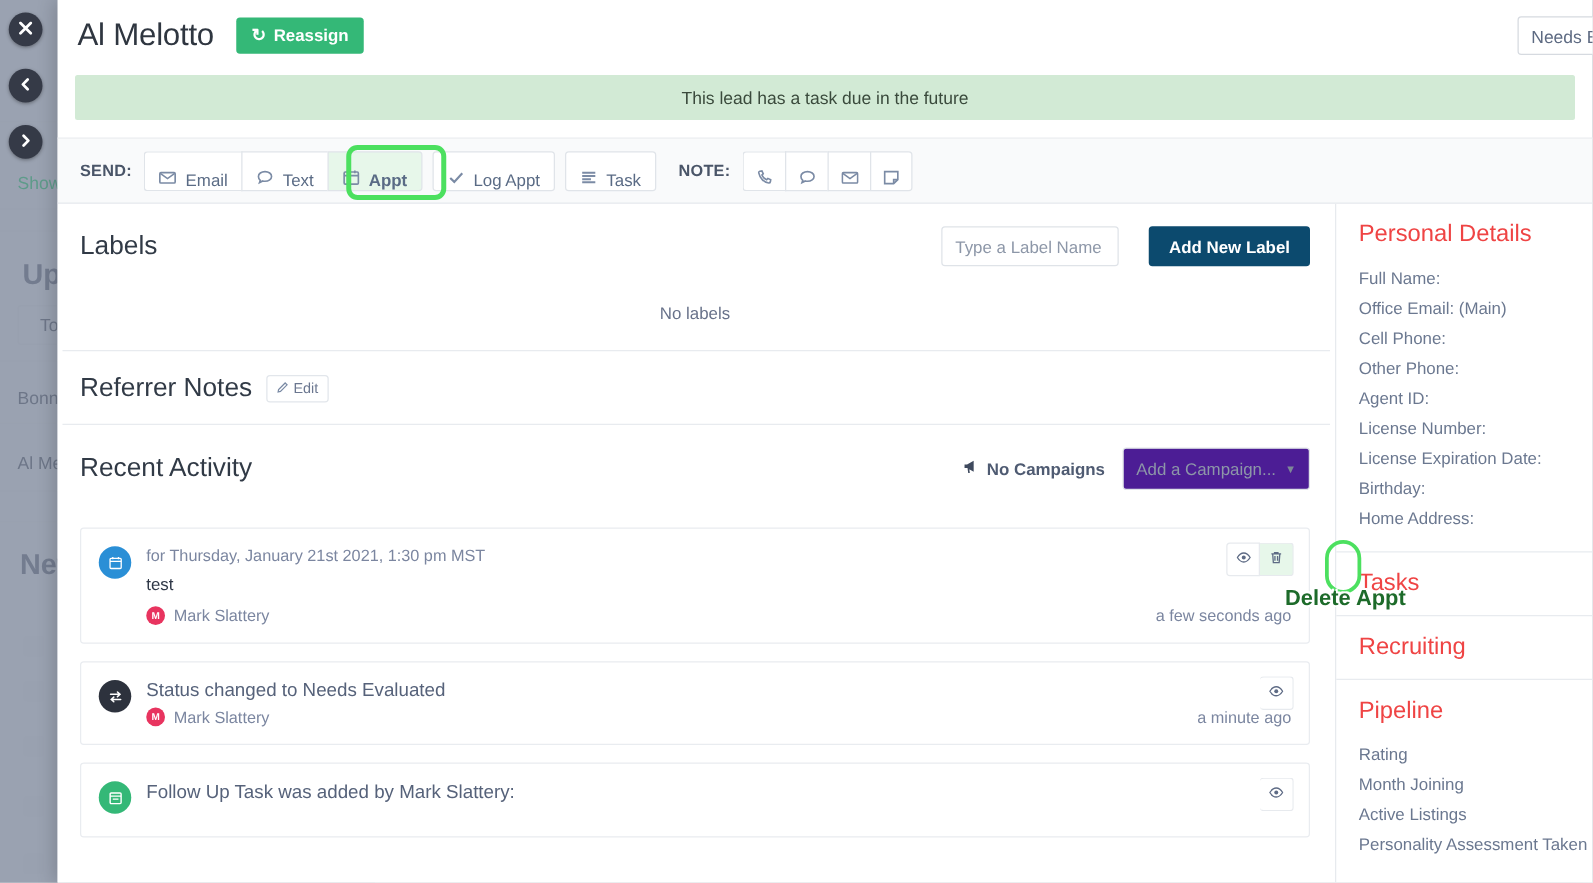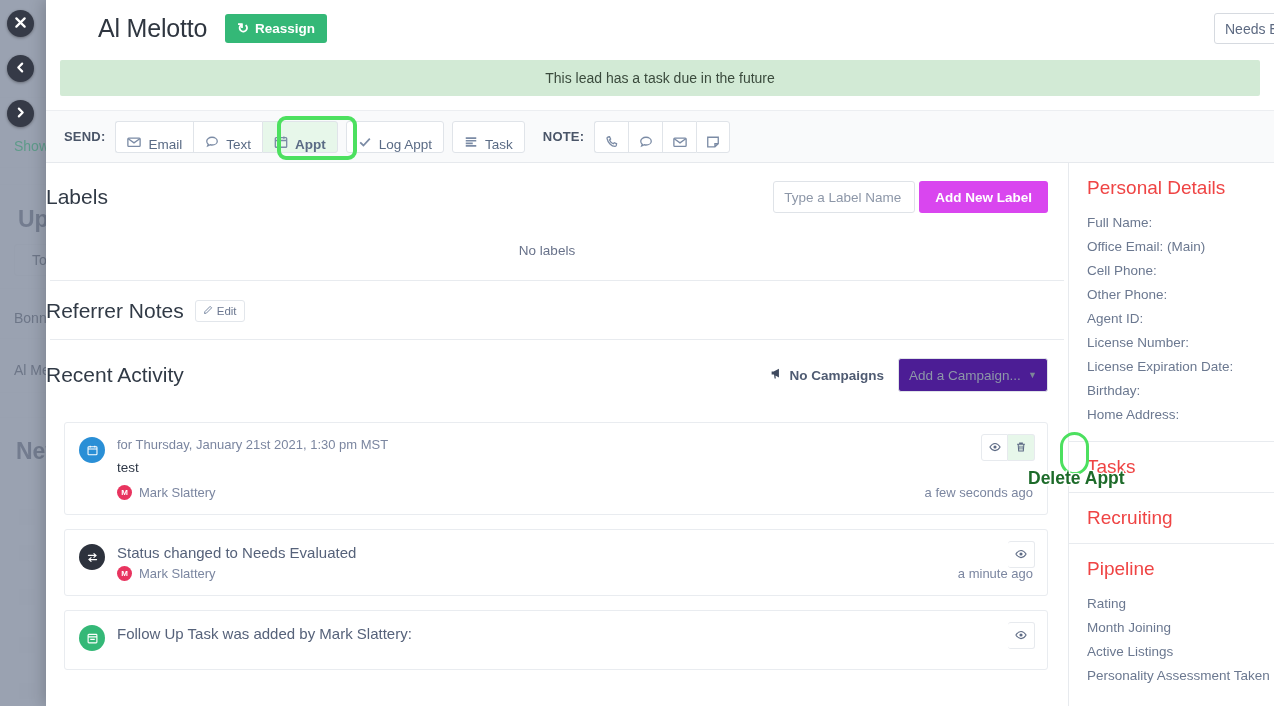--- a/index.html
+++ b/index.html
@@ -84,21 +84,20 @@
     position: relative;
     height: 56px;
     padding: 0 16px 0 16px;
     display: flex; align-items: center;
   }
   #lead-name {
     font-size: 25px;
     color: #2f3640;
     font-weight: 400;
     letter-spacing: -.2px;
-    margin-left: 36px;
   }
   #reassign-btn {
     margin-left: 18px;
     background: #34b877;
     color: #fff;
     border: none;
     border-radius: 3px;
     height: 29px;
     padding: 0 12px;
     font-size: 13.5px;
@@ -199,45 +198,45 @@
     overflow: hidden;
   }
   #side-col {
     width: 206px;
     border-left: 1px solid #e7eaee;
     padding: 14px 0 0 18px;
     background: #fff;
   }
 
   
-  .section-pad { padding: 18px 20px 0 0; }
+  .section-pad { padding: 18px 20px 0 18px; }
   .sec-row { display: flex; align-items: center; }
   .sec-title {
     font-size: 21px;
     color: #313a46;
     font-weight: 400;
   }
   .spacer { flex: 1; }
   #label-input {
     width: 142px; height: 32px;
     border: 1px solid #dfe3e8;
     border-radius: 3px;
     padding: 0 10px;
     font-size: 13.5px;
     color: #7a8699;
     font-family: "Liberation Sans", sans-serif;
     outline: none;
     background: #fff;
   }
   #label-input::placeholder { color: #8d97a8; }
   #add-label-btn {
-    margin-left: 4px;
+    margin-left: 24px;
     height: 32px;
     padding: 0 16px;
-    background: #d946ef;
+    background: #0c4a6e;
     color: #fff;
     border: none;
     border-radius: 3px;
     font-size: 13.5px;
     font-weight: 600;
     cursor: pointer;
     font-family: "Liberation Sans", sans-serif;
   }
   #no-labels {
     text-align: center;

